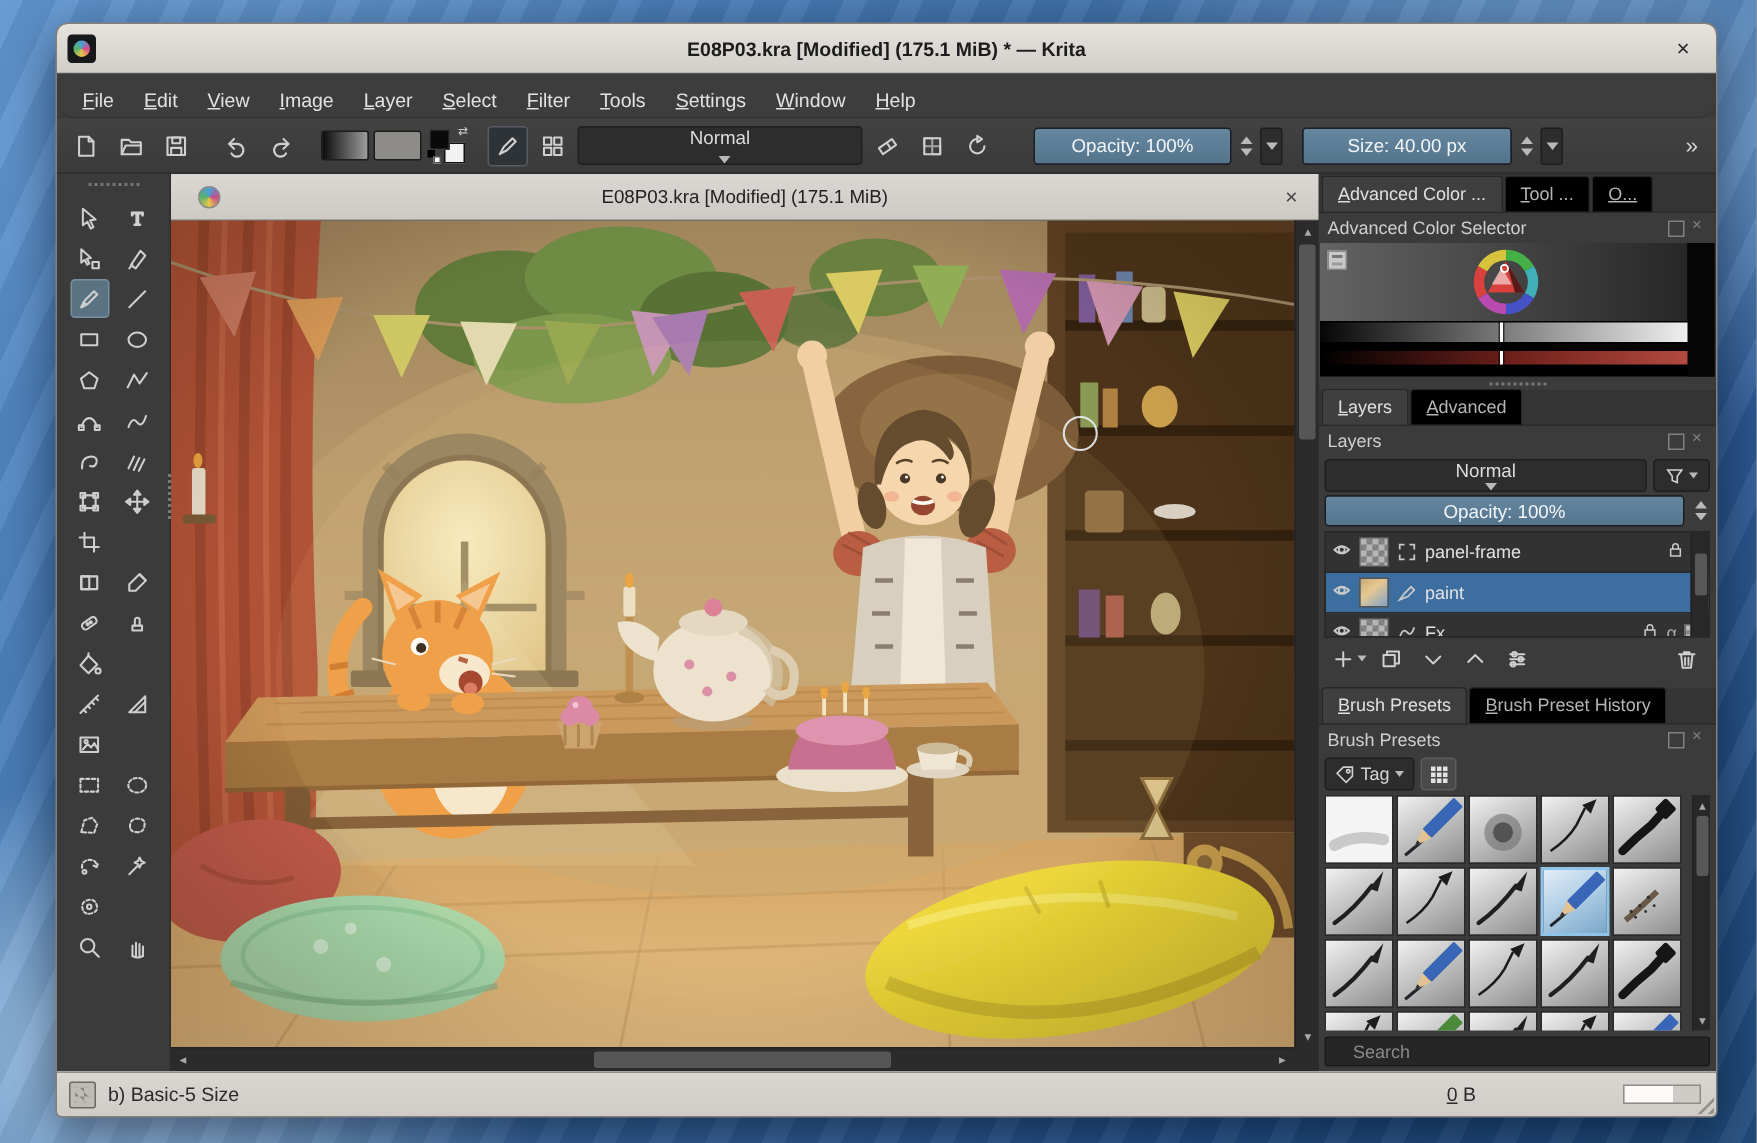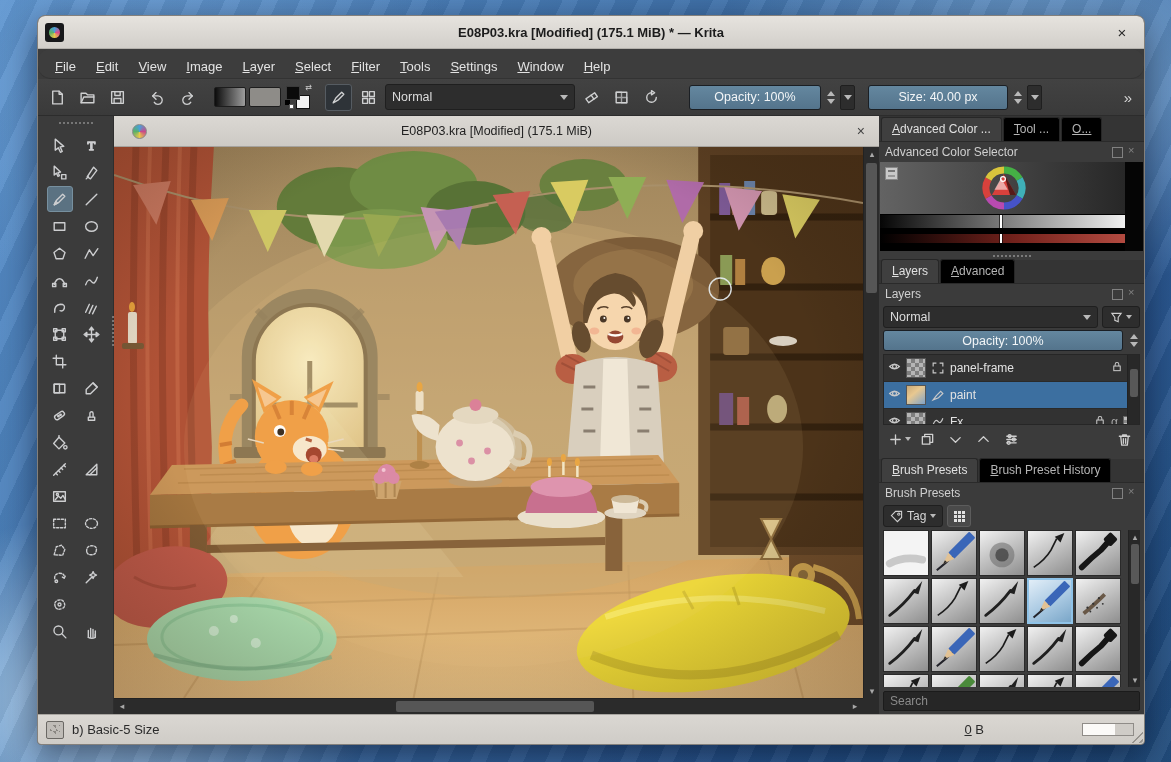--- a/index.html
+++ b/index.html
@@ -46,21 +46,21 @@
   .swatch.grad{background:linear-gradient(to right,#0c0c0c,#9d9d9d);}
   .swatch.pat{background:#8e8c88;}
   .fgbg{position:relative;width:28px;height:26px;}
   .fgbg .bg{position:absolute;right:2px;bottom:1px;width:14px;height:14px;background:#f2f2f2;border:1px solid #111;}
   .fgbg .fg{position:absolute;left:2px;top:2px;width:14px;height:14px;background:#0a0a0a;border:1px solid #3a3a3a;}
   .fgbg .sw{position:absolute;right:0;top:0;font-size:8px;color:#cfcfcf;line-height:8px;}
   .fgbg .mini{position:absolute;left:1px;bottom:1px;width:9px;height:9px;}
   .fgbg .mini b{position:absolute;left:0;top:0;width:5px;height:5px;background:#000;}
   .fgbg .mini s{position:absolute;right:0;bottom:0;width:5px;height:5px;background:#fff;border:1px solid #555;}
   .combo{height:26px;background:#2d2d2d;border:1px solid #1f1f1f;border-radius:3px;color:#dcdcdc;
-    font-size:12.5px;display:flex;align-items:center;padding:0 6px;}
+    font-size:12.5px;display:flex;align-items:center;padding:0 6px;flex-direction:column;}
   .combo .cv{flex:1;}
   .combo .arr{width:0;height:0;border-left:4px solid transparent;border-right:4px solid transparent;
     border-top:5px solid #b9b9b9;margin-left:6px;}
   .blend-combo{width:190px;}
   .krita-slider{position:relative;height:25px;background:#23282d;border:1px solid #1b1f24;border-radius:3px;overflow:hidden;}
   .krita-slider .fill{position:absolute;left:0;top:0;bottom:0;background:linear-gradient(#64879f,#54748c);}
   .krita-slider .slabel{position:absolute;inset:0;display:flex;align-items:center;justify-content:center;
     color:#f2f5f7;font-size:12.5px;}
   .spin{display:flex;flex-direction:column;justify-content:center;gap:3px;width:13px;align-items:center;}
   .spin i{display:block;width:0;height:0;border-left:4px solid transparent;border-right:4px solid transparent;}
@@ -169,21 +169,21 @@
     display:flex;align-items:center;justify-content:center;}
   .view-btn svg{width:13px;height:13px;}
   .brush-zone{position:relative;height:157px;margin:1px 4px 0;}
   .brush-grid{position:absolute;left:0;top:0;right:13px;bottom:0;display:flex;flex-wrap:wrap;gap:2px;overflow:hidden;align-content:flex-start;}
   .tile{width:46px;height:46px;background:linear-gradient(150deg,#f1f1f1 0%,#c4c4c4 45%,#8e8e8e 100%);
     border:1px solid #2a2a2a;position:relative;}
   .tile svg{position:absolute;inset:0;width:100%;height:100%;}
   .tile.sel{background:linear-gradient(150deg,#e2eef8 0%,#a9c9e2 55%,#7aa6c8 100%);
     border:2px solid #8fc3e8;}
   .search{margin:4px 4px 0;height:20px;background:#262626;border:1px solid #1b1b1b;border-radius:2px;
-    color:#cfcfcf;font-size:12px;padding:0 6px;width:calc(100% - 8px);}
+    color:#cfcfcf;font-size:12px;padding:0 18px;width:calc(100% - 8px);}
   .search::placeholder{color:#8a8a8a;}
   
   .statusbar{height:30px;flex:0 0 30px;background:linear-gradient(#dad7d2,#cfccc7);border-top:1px solid #a8a5a0;
     border-radius:0 0 3px 3px;position:relative;display:flex;align-items:center;color:#2a2a2a;font-size:13px;}
   .sb-icon{margin:0 8px 0 8px;width:18px;height:18px;border:1px solid #6a6864;border-radius:2px;background:#bfbcb7;position:relative;}
   .sb-icon::before{content:"";position:absolute;inset:3px;background:
     linear-gradient(45deg,#8a8782 25%,transparent 25%,transparent 75%,#8a8782 75%);background-size:6px 6px;}
   .sb-color{position:absolute;left:278px;}
   .sb-mem{position:absolute;right:160px;}
   .sb-mem u{text-decoration:underline;}

